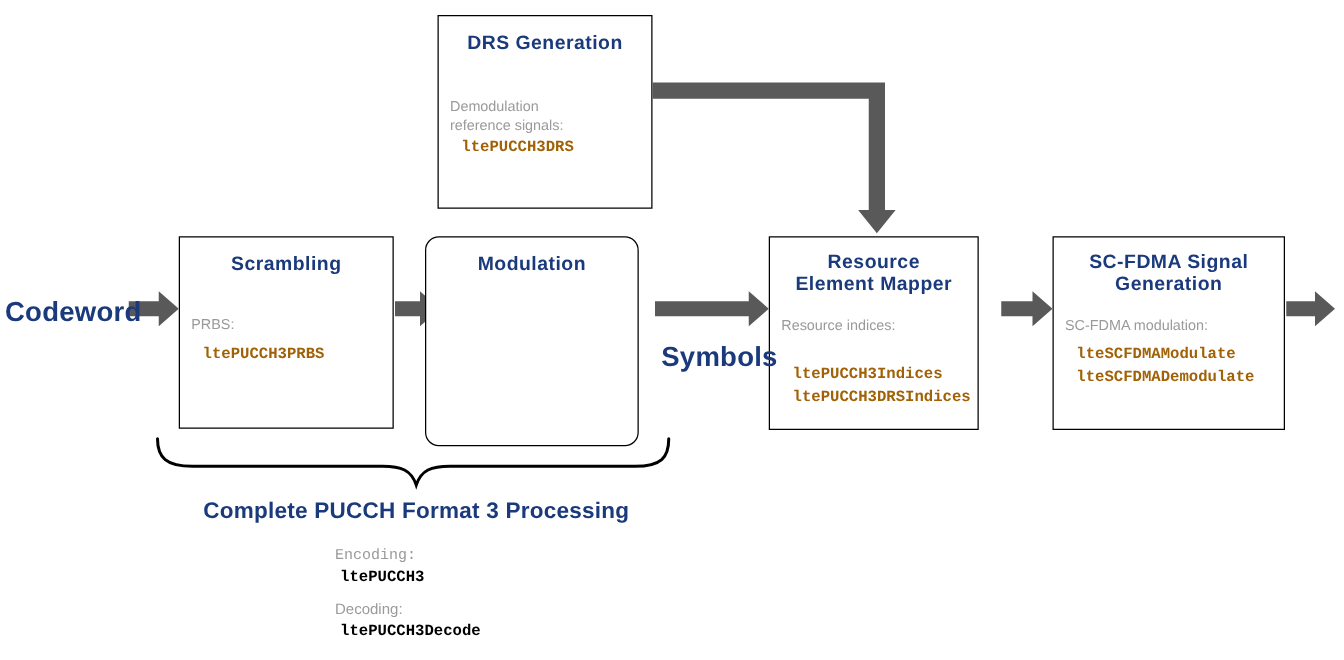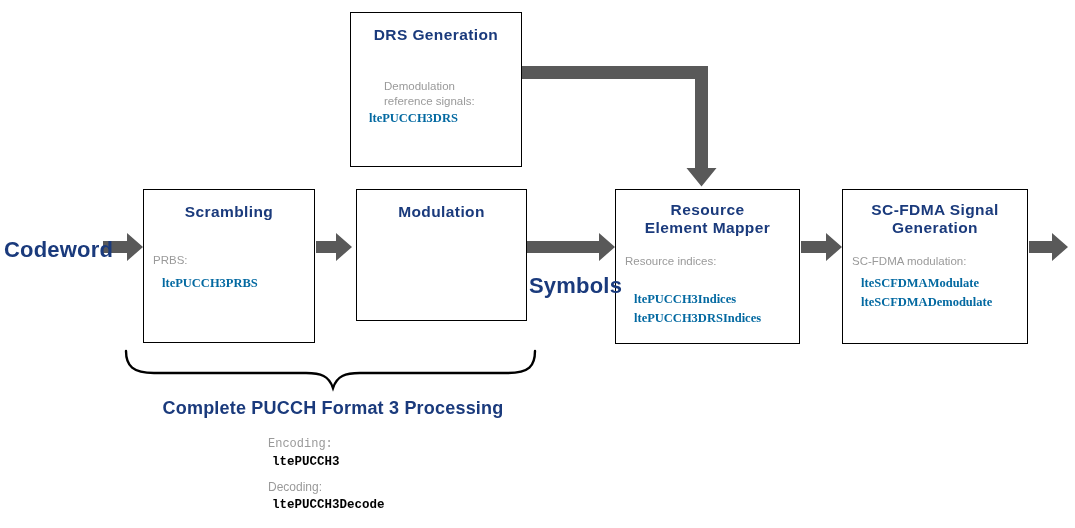--- a/index.html
+++ b/index.html
@@ -53,25 +53,25 @@
     color: var(--muted-gray, #9a9a9a);
     font-size: 11.5px;
     line-height: 15px;
     white-space: pre-line;
   }
   .codes {
     position: absolute;
     left: 18px;
   }
   .code-line {
-    font-family: Liberation Serif, serif;
+    font-family: Liberation Mono, monospace;
     font-weight: bold;
     font-size: 12.5px;
     line-height: 19px;
-    color: #0369a1;
+    color: #a16207;
     white-space: nowrap;
   }
   .flow-label {
     position: absolute;
     color: var(--title-blue, #1a3a7c);
     font-weight: bold;
     font-size: 22px;
     letter-spacing: 0.2px;
     white-space: nowrap;
   }
@@ -114,40 +114,40 @@
     <path class="arrow" d="M316,241 H336 V233 L352,247 L336,261 V253 H316 Z"></path>
     <path class="arrow" d="M524,241 H599 V233 L615,247 L599,261 V253 H524 Z"></path>
     <path class="arrow" d="M801,241 H826 V233 L842,247 L826,261 V253 H801 Z"></path>
     <path class="arrow" d="M1029,241 H1052 V233 L1068,247 L1052,261 V253 H1029 Z"></path>
     <path class="arrow" d="M522,66 H708 V168 H716.5 L701.5,186.5 L686.5,168 H695 V79 H522 Z"></path>
     <path class="brace-path" d="M126,351 C126,366 133,373 154,373 L306,373 C321,373 329,376 333,388 C337,376 345,373 360,373 L508,373 C529,373 535,366 535,351"></path>
   </svg>
 
   <div class="box" style="left:350px; top:12px; width:172px; height:155px;">
     <div class="box-title">DRS Generation</div>
-    <div class="muted" style="top:66px;margin-left:24px;">Demodulation
+    <div class="muted" style="top:66px;">Demodulation
 reference signals:</div>
     <div class="codes" style="top:96px;">
       <div class="code-line">ltePUCCH3DRS</div>
     </div>
   </div>
 
   <div class="box" style="left:143px; top:189px; width:172px; height:154px;">
     <div class="box-title">Scrambling</div>
     <div class="muted" style="top:63px;">PRBS:</div>
     <div class="codes" style="top:84px;">
       <div class="code-line">ltePUCCH3PRBS</div>
     </div>
   </div>
 
-  <div class="box" style="left:356px; top:189px; width:171px; height:132px;">
+  <div class="box" style="left:340px; top:189px; width:171px; height:168px;border-radius:11px;">
     <div class="box-title">Modulation</div>
   </div>
 
-  <div class="box" style="left:615px; top:189px; width:185px; height:155px;">
+  <div class="box" style="left:615px; top:189px; width:168px; height:155px;">
     <div class="box-title two-line">Resource
 Element Mapper</div>
     <div class="muted" style="top:64px;">Resource indices:</div>
     <div class="codes" style="top:100px;">
       <div class="code-line">ltePUCCH3Indices</div>
       <div class="code-line">ltePUCCH3DRSIndices</div>
     </div>
   </div>
 
   <div class="box" style="left:842px; top:189px; width:186px; height:155px;">

